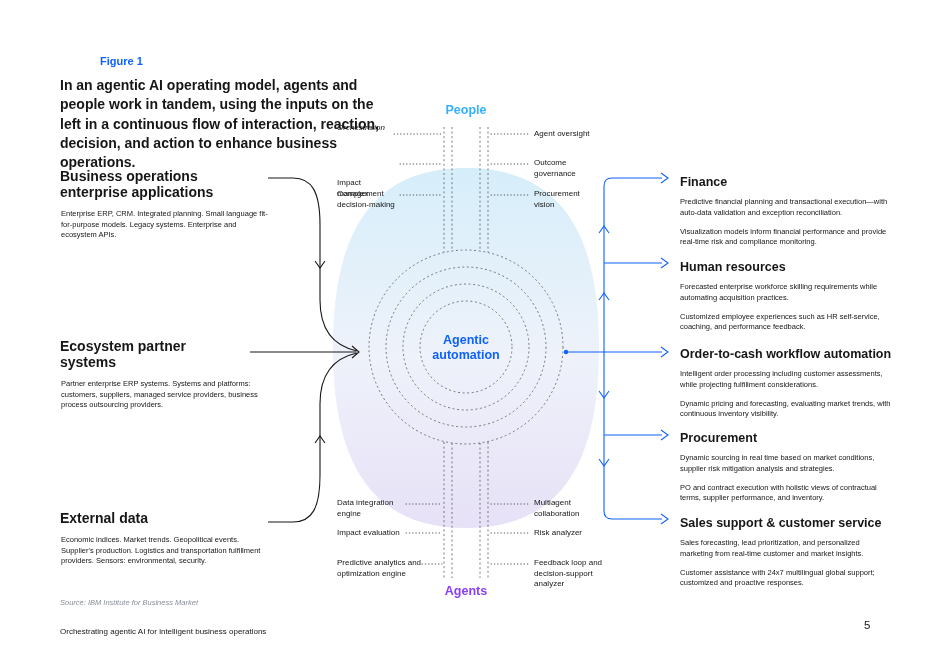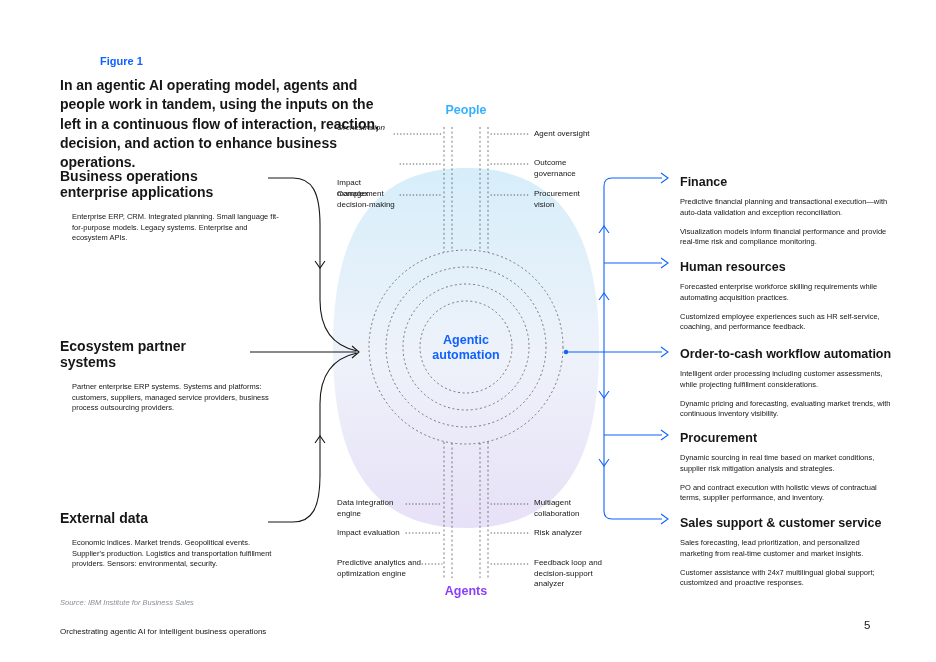--- a/index.html
+++ b/index.html
@@ -27,21 +27,21 @@
   #cap-pr2{left:534px;top:189px;width:52px;}
   #cap-al0{left:337px;top:498px;width:64px;}
   #cap-al1{left:337px;top:528px;width:90px;}
   #cap-al2{left:337px;top:558px;width:102px;}
   #cap-ar0{left:534px;top:498px;width:54px;}
   #cap-ar1{left:534px;top:528px;width:80px;}
   #cap-ar2{left:534px;top:558px;width:84px;}
 
   .input-block{position:absolute;left:60px;width:212px;}
   .input-block h3{margin:0 0 9px 0;font-size:14px;font-weight:bold;line-height:1.15;width:170px;}
-  .input-block p{margin:12px;font-size:7.5px;line-height:1.42;width:208px;}
+  .input-block p{margin:1px;font-size:7.5px;line-height:1.42;width:208px;}
   #input-0{top:168px;}
   #input-1{top:338px;}
   #input-2{top:510px;}
 
   .output-block{position:absolute;left:680px;width:218px;}
   .output-block h3{margin:7px 0 8px 0;font-size:12.5px;font-weight:bold;line-height:1.15;}
   .output-block p{margin:0 0 8px 0;font-size:7.5px;line-height:1.42;width:212px;}
   #output-0{top:168px;}
   #output-1{top:253px;}
   #output-2{top:340px;}
@@ -180,17 +180,17 @@
     <h3>Procurement</h3>
     <p>Dynamic sourcing in real time based on market conditions, supplier risk mitigation analysis and strategies.</p>
     <p>PO and contract execution with holistic views of contractual terms, supplier performance, and inventory.</p>
   </div>
   <div class="output-block" id="output-4">
     <h3>Sales support &amp; customer service</h3>
     <p>Sales forecasting, lead prioritization, and personalized marketing from real-time customer and market insights.</p>
     <p>Customer assistance with 24x7 multilingual global support; customized and proactive responses.</p>
   </div>
 
-  <div class="source">Source: IBM Institute for Business Sales</div>
+  <div class="source">Source: IBM Institute for Business Market</div>
   <div class="footer-title">Orchestrating agentic AI for intelligent business operations</div>
   <div class="page-number">5</div>
 
 </div>
 
 </body></html>

